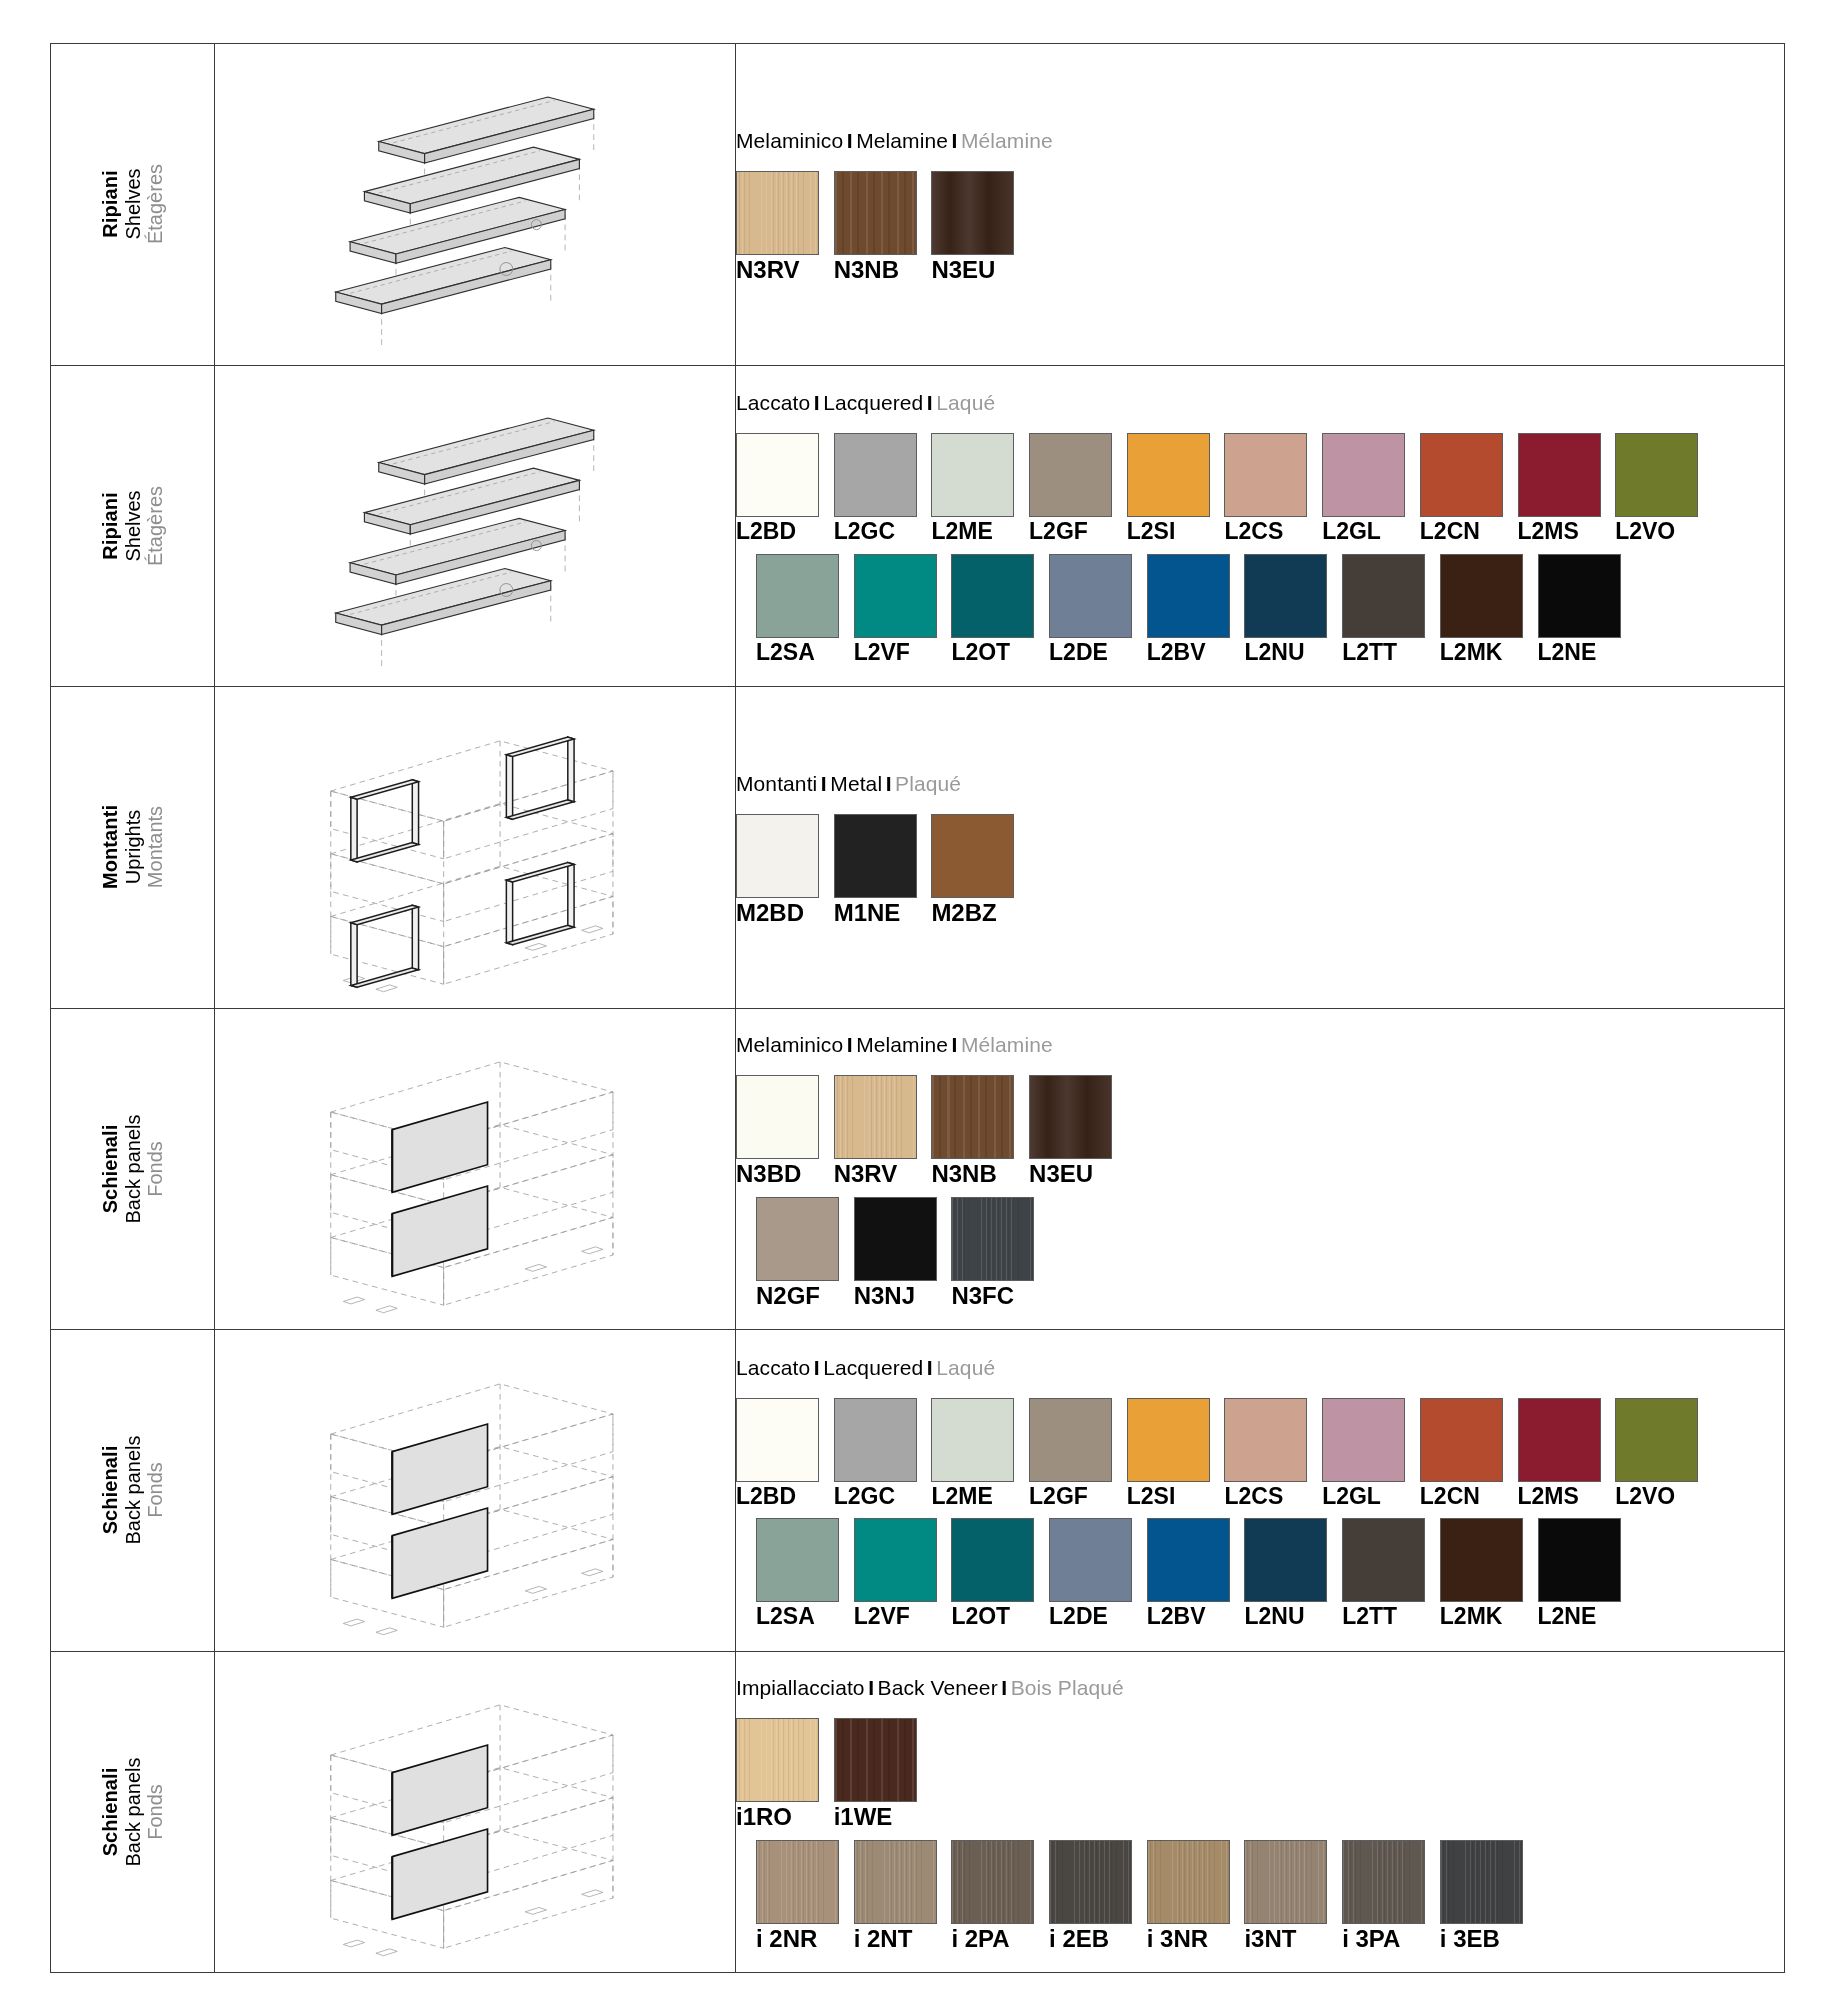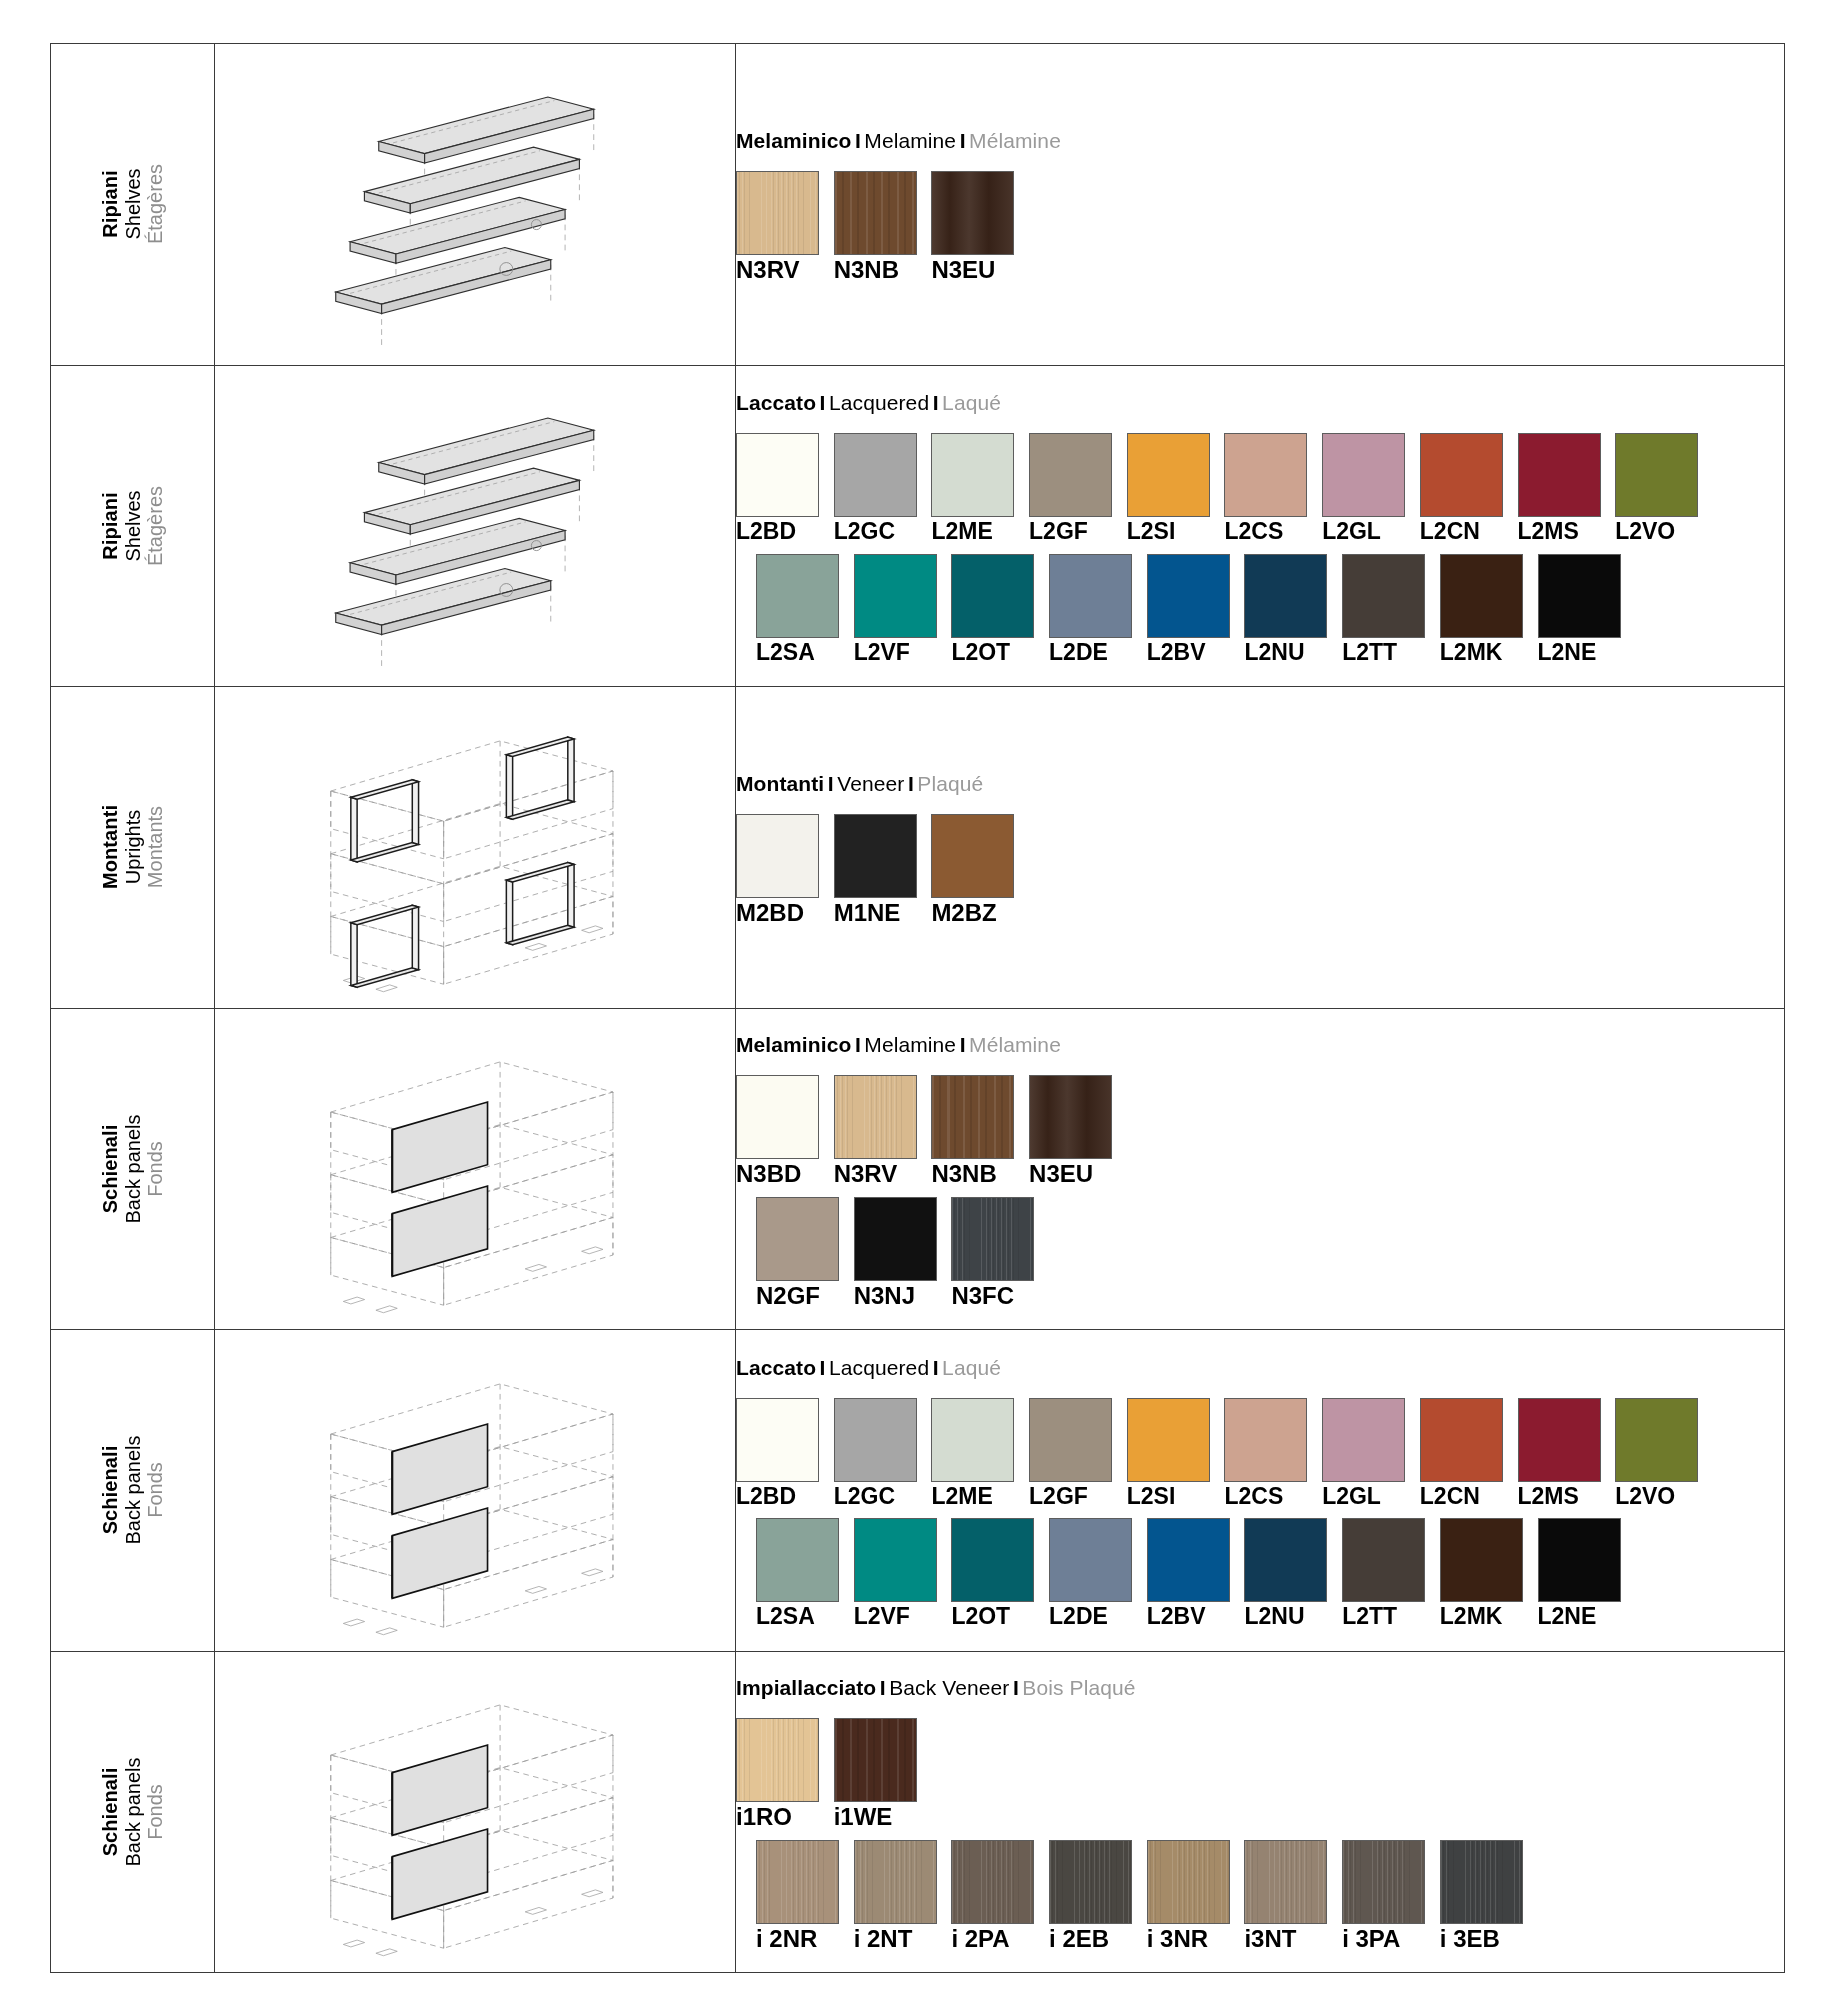--- a/index.html
+++ b/index.html
@@ -41,21 +41,21 @@
   .rot .l-en { font-weight: normal; font-size: 20px; color:#000; display:block; }
   .rot .l-fr { font-weight: normal; font-size: 20px; color:#8e8e8e; display:block; }
 
   
   .drawcell { text-align: center; }
   .drawcell svg { display: block; margin: 0 auto; }
 
   
   .swatchcell { padding: 21px 17px 18px 24px; vertical-align: top; }
   .sectitle { font-size: 21px; margin: 4.2px 0 0 0; white-space: nowrap; letter-spacing: 0.1px; }
-  .sectitle .t-it { font-weight: bold; }
+  .sectitle .t-it { font-weight: normal; }
   .sectitle .t-en { font-weight: normal; }
   .sectitle .t-sep { font-weight: bold; padding: 0 3.5px; }
   .sectitle .t-sep2 { font-weight: bold; padding: 0 3.5px; }
   .sectitle .t-fr { color: #9a9a9a; font-weight: normal; }
 
   .swrows { margin-top: 18px; }
   .swrow { display: flex; align-items: flex-end; }
   .swrow + .swrow { margin-top: 9.8px; margin-left: 20px; }
 
   .sw { flex: 0 0 auto; margin-right: 14.7px; }
@@ -410,21 +410,21 @@
   <g transform="translate(300,292)">
     <polygon points="0,0 10,3 10,103 0,100" fill="#f0f0f0" stroke="#1c1c1c" stroke-width="2.4"></polygon>
     <polygon points="0,100 10,103 108,75 98,72" fill="#e6e6e6" stroke="#1c1c1c" stroke-width="2.4"></polygon>
     <polygon points="98,-28 108,-25 108,75 98,72" fill="#f0f0f0" stroke="#1c1c1c" stroke-width="2.4"></polygon>
     <polygon points="0,0 10,3 108,-25 98,-28" fill="#ededed" stroke="#1c1c1c" stroke-width="2.4"></polygon>
   </g>
   </svg>
             </div>
           </td>
           <td class="swatchcell">
-            <div class="sectitle"><span class="t-it">Montanti</span><span class="t-sep">I</span><span class="t-en">Veneer</span><span class="t-sep2">I</span><span class="t-fr">Plaqué</span></div>
+            <div class="sectitle"><span class="t-it">Montanti</span><span class="t-sep">I</span><span class="t-en">Metal</span><span class="t-sep2">I</span><span class="t-fr">Plaqué</span></div>
             <div class="swrows">
               <div class="swrow ">
                 <div class="sw">
           <div class="chip" style="background:#F3F2EC">
             <div class="grain g-none"></div>
           </div>
           <div class="code">M2BD</div>
         </div>
                 <div class="sw">
           <div class="chip" style="background:#222222">

